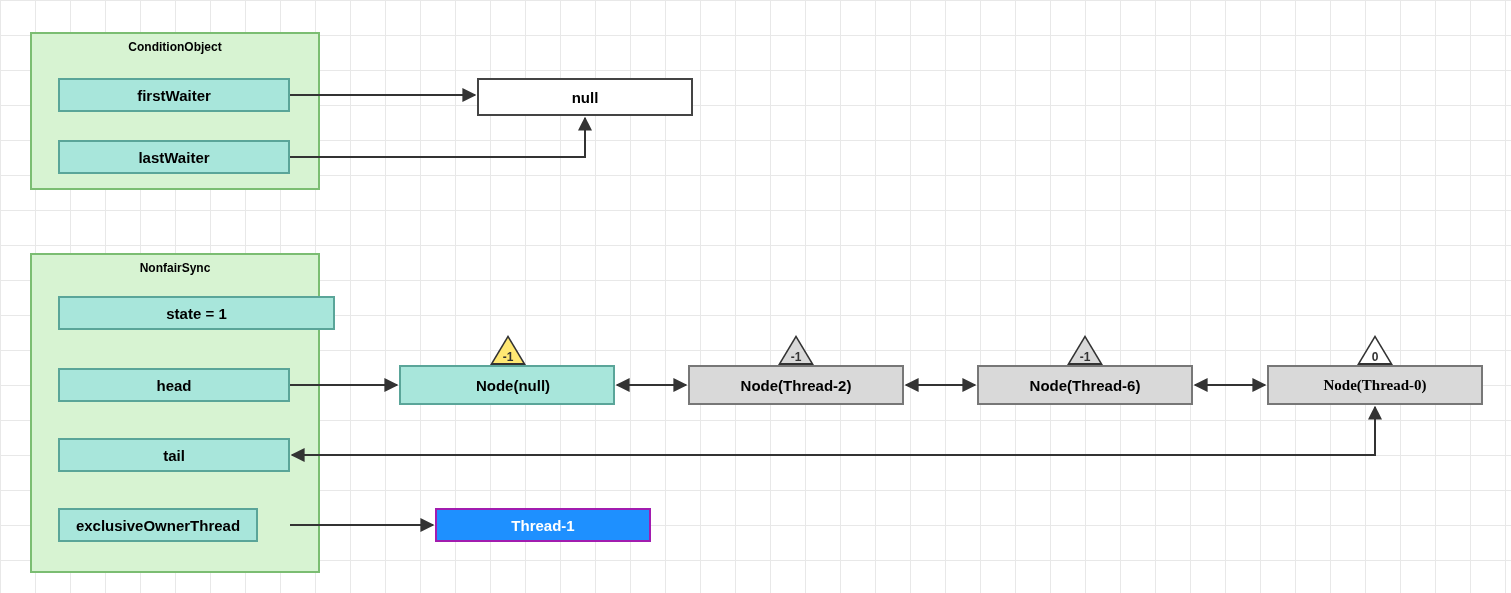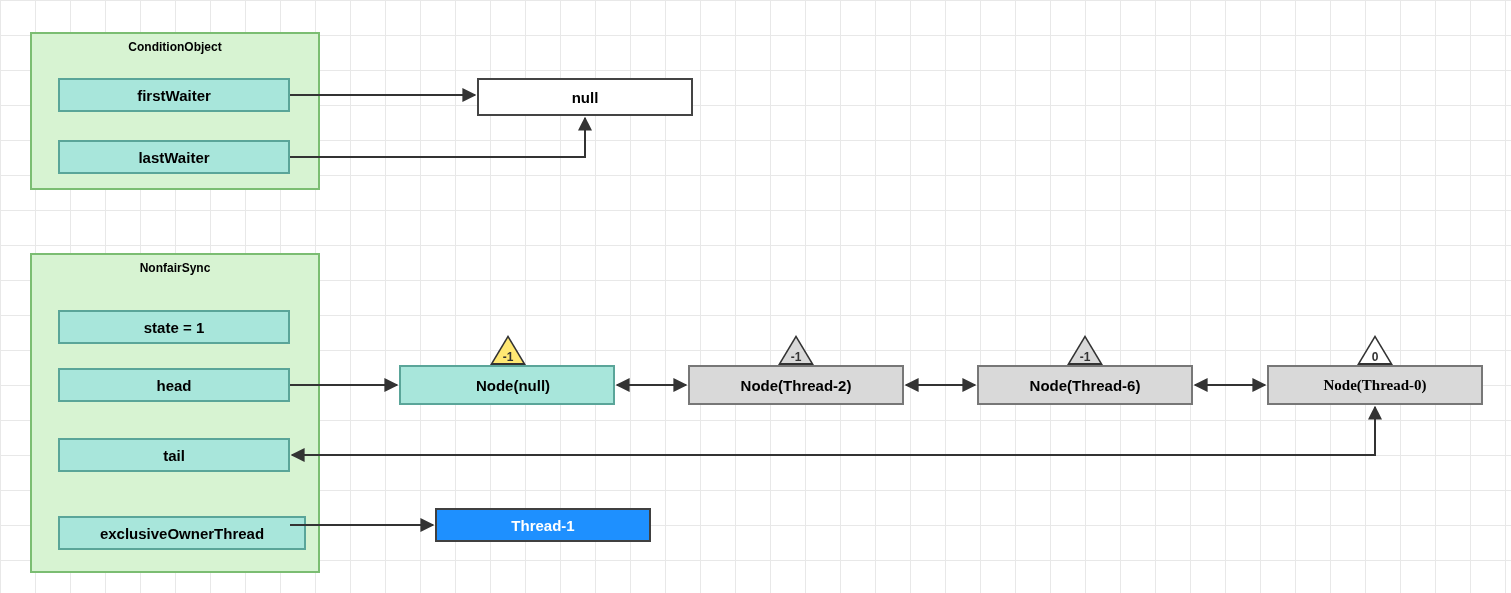--- a/index.html
+++ b/index.html
@@ -45,21 +45,21 @@
     font-weight: bold;
     font-size: 12px;
   }
   .field {
     background: #a8e6db;
     border: 2px solid #5aa599;
   }
   .white-box { background: #fff; border: 2px solid #444; }
   .teal-box { background: #a8e6db; border: 2px solid #5aa599; }
   .gray-box { background: #d9d9d9; border: 2px solid #777; }
-  .blue-box { background: #1e90ff; border: 2px solid #404040; color: #fff; }
+  .blue-box { background: #1e90ff; border: 2px solid #a21caf; color: #fff; }
 
   .tri {
     position: absolute;
     width: 0; height: 0;
     border-left: 18px solid transparent;
     border-right: 18px solid transparent;
     border-bottom: 30px solid #333;
   }
   .tri::after {
     content: "";
@@ -98,30 +98,30 @@
     <span>lastWaiter</span>
   </div>
 
   <div class="box white-box" style="left:477px; top:78px; width:216px; height:38px;">
     <span>null</span>
   </div>
 
   <div class="box container-box" style="left:30px; top:253px; width:290px; height:320px;">
     <div class="title">NonfairSync</div>
   </div>
-  <div class="box field" style="left:58px; top:310px; width:232px; height:34px;">
+  <div class="box field" style="left:58px; top:296px; width:277px; height:34px;">
     <span>state = 1</span>
   </div>
   <div class="box field" style="left:58px; top:368px; width:232px; height:34px;">
     <span>head</span>
   </div>
   <div class="box field" style="left:58px; top:438px; width:232px; height:34px;">
     <span>tail</span>
   </div>
-  <div class="box field" style="left:58px; top:508px; width:248px; height:34px;margin-top:8px;">
+  <div class="box field" style="left:58px; top:508px; width:200px; height:34px;">
     <span>exclusiveOwnerThread</span>
   </div>
 
   <div class="box teal-box" style="left:399px; top:365px; width:216px; height:40px;padding-left:12px;">
     <span>Node(null)</span>
   </div>
   <div class="tri yellow" style="left:490px; top:335px;"></div>
   <div class="tri-label" style="left:508px; top:350px;">-1</div>
 
   <div class="box gray-box" style="left:688px; top:365px; width:216px; height:40px;">

